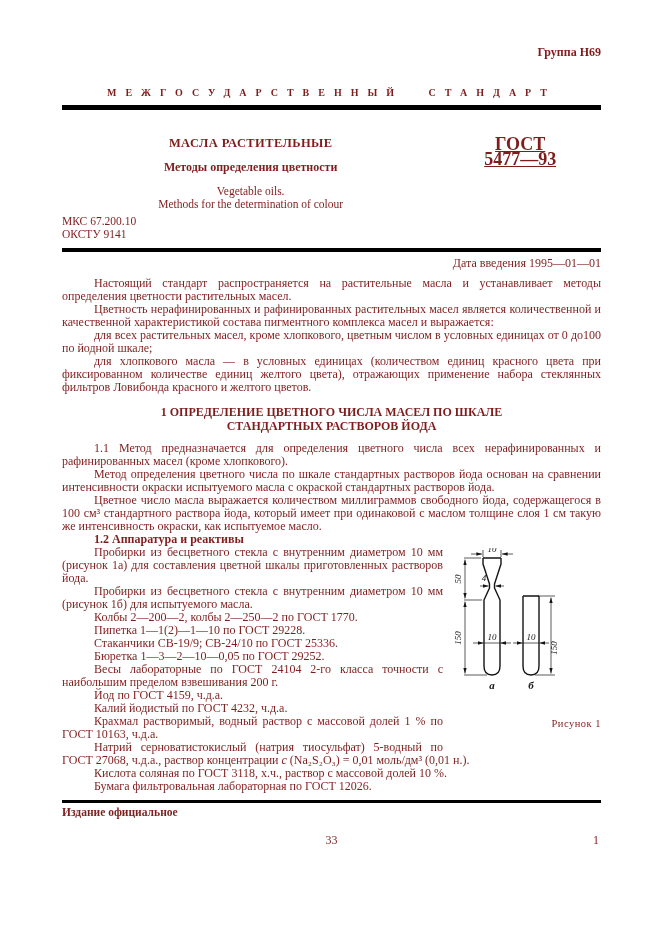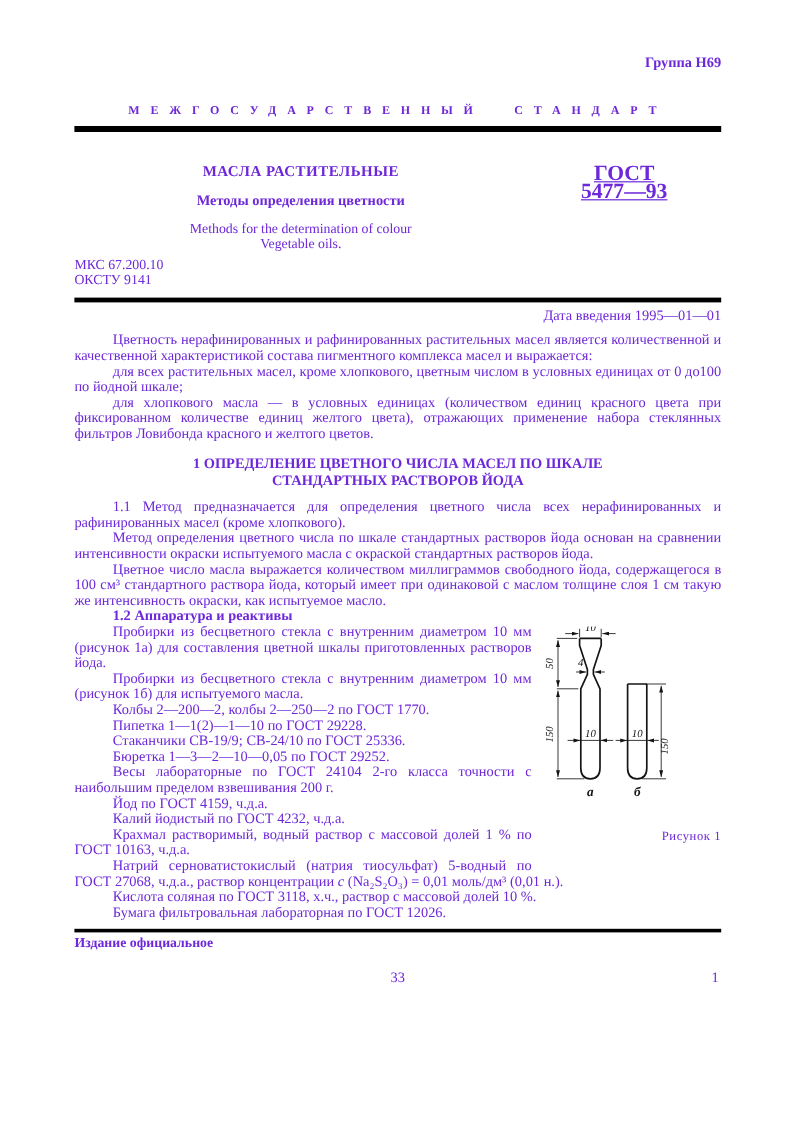--- a/index.html
+++ b/index.html
@@ -1,17 +1,17 @@
 <!DOCTYPE html>
 <html lang="ru"><head>
 <meta charset="utf-8">
 <style>
   html,body{margin:0;padding:0;background:#e8e8e8;}
   .page{
-    position:relative;width:661px;height:936px;background:#ffffff;color:#6d28d9;
+    position:relative;width:661px;height:936px;background:#ffffff;color:#7f1d1d;
     font-family:"Liberation Serif","DejaVu Serif",serif;overflow:hidden;margin:0 auto;
   }
   .content{padding:0 60px 0 62px;}
   .group-line{padding-top:46px;text-align:right;font-weight:bold;font-size:12px;line-height:13px;}
   .org-header{
     margin-top:26px;text-align:center;font-weight:bold;font-size:10px;
     letter-spacing:9px;word-spacing:14px;white-space:nowrap;line-height:15px;
   }
   .rule{background:#000;border:0;}
   .rule-top{height:5px;margin-top:5px;}
@@ -51,39 +51,40 @@
     <div class="group-line">Группа Н69</div>
 
     <div class="org-header">МЕЖГОСУДАРСТВЕННЫЙ СТАНДАРТ</div>
     <div class="rule rule-top"></div>
 
     <div class="title-flex">
       <div class="title-left">
         <div class="title-ru">МАСЛА РАСТИТЕЛЬНЫЕ</div>
         <div class="subtitle-ru">Методы определения цветности</div>
         <div class="title-en">
+          <div>Vegetable oils.</div>
           <div>Methods for  the determination of colour</div>
-          <div>Vegetable oils.</div>
         </div>
       </div>
       <div class="title-right">
         <div>ГОСТ</div>
         <div>5477—93</div>
       </div>
     </div>
 
     <div class="codes">
       <div>МКС 67.200.10</div>
       <div>ОКСТУ 9141</div>
     </div>
     <div class="rule rule-mid"></div>
 
     <div class="date-line">Дата введения 1995—01—01</div>
 
     <div class="body-text">
+      <p>Настоящий стандарт распространяется на растительные масла и устанавливает методы определения цветности растительных масел.</p>
       <p>Цветность нерафинированных и рафинированных растительных масел является количественной и качественной характеристикой состава пигментного комплекса масел и выражается:</p>
       <p>для всех растительных масел, кроме хлопкового, цветным числом в условных единицах от 0 до100 по йодной шкале;</p>
       <p>для хлопкового масла — в условных единицах (количеством единиц красного цвета при фиксированном количестве единиц желтого цвета), отражающих применение набора стеклянных фильтров Ловибонда красного и желтого цветов.</p>
 
       <div class="sec-heading">
         <span>1  ОПРЕДЕЛЕНИЕ ЦВЕТНОГО ЧИСЛА МАСЕЛ ПО ШКАЛЕ</span><br>
         <span>СТАНДАРТНЫХ РАСТВОРОВ ЙОДА</span>
       </div>
 
       <p>1.1  Метод предназначается для определения цветного числа всех нерафинированных и рафинированных масел (кроме хлопкового).</p>

